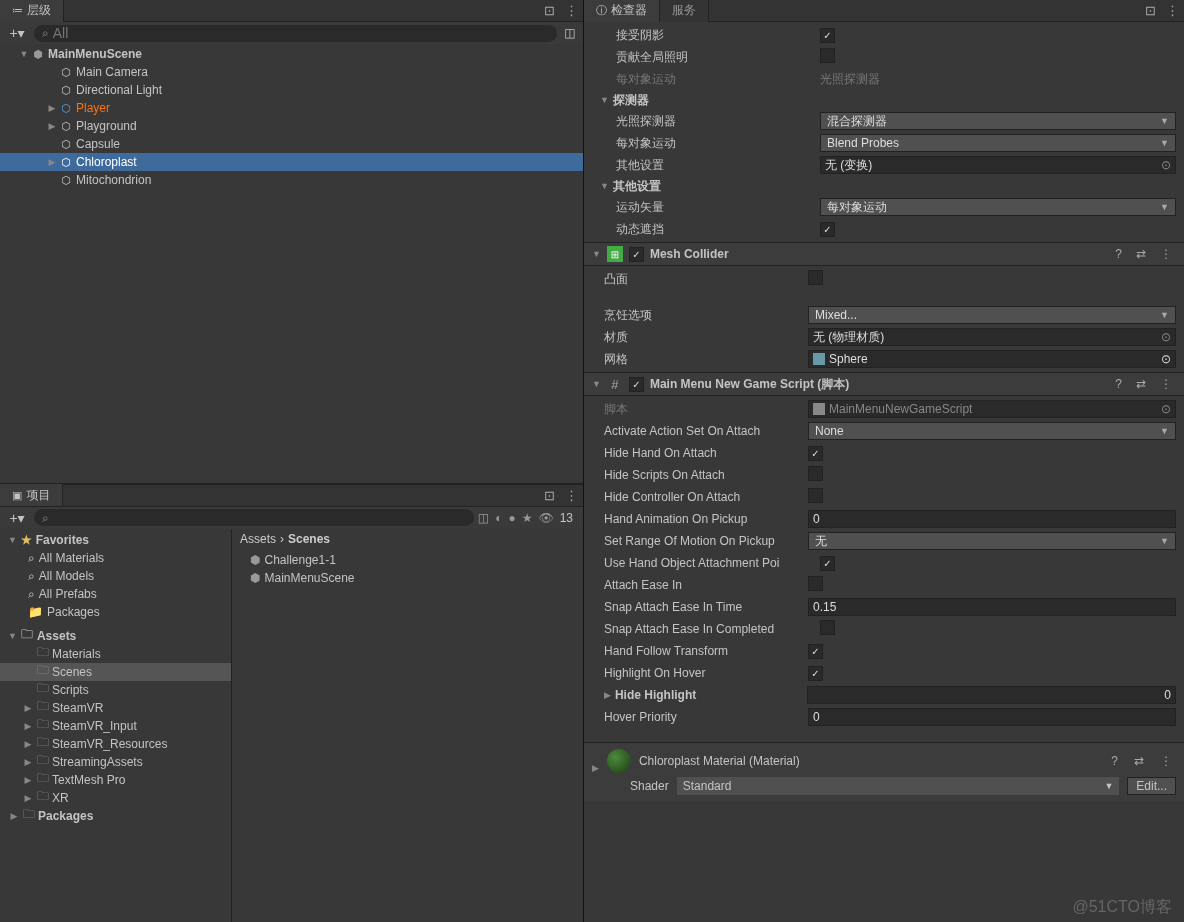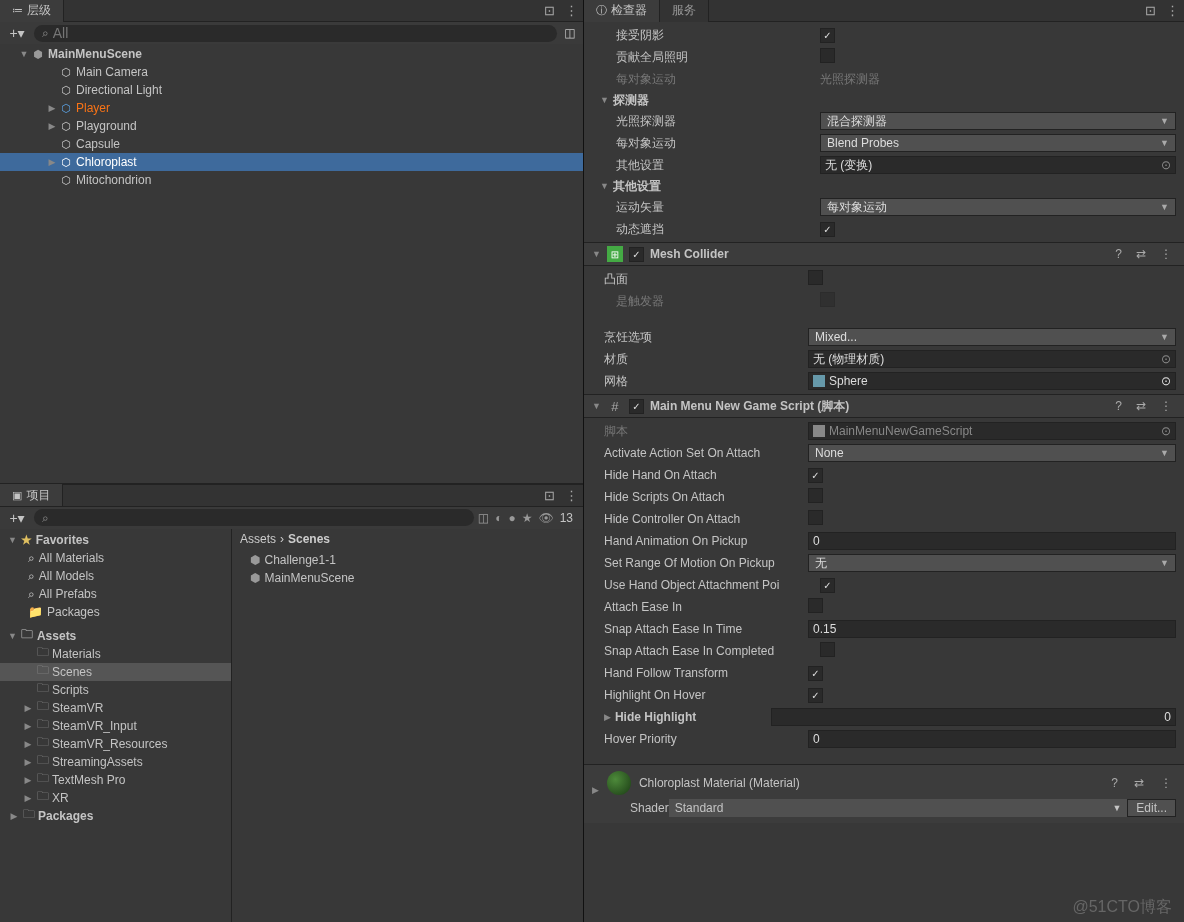--- a/index.html
+++ b/index.html
@@ -62,21 +62,21 @@
 .insp-group-header { height: 20px; display: flex; align-items: center; padding-left: 16px; font-weight: bold; gap: 4px; }
 .component-header { height: 24px; background: #3c3c3c; border-top: 1px solid #222; border-bottom: 1px solid #222; display: flex; align-items: center; padding: 0 8px; gap: 6px; }
 .comp-icon { width: 16px; height: 16px; display: inline-flex; align-items: center; justify-content: center; }
 .comp-icon.mesh { background: #4a4; color: #fff; font-size: 10px; }
 .comp-icon.script { color: #aaa; font-size: 13px; }
 .comp-title { font-weight: bold; flex: 1; }
 .comp-btn { color: #aaa; padding: 0 4px; cursor: pointer; }
 .material-section { background: #3c3c3c; margin-top: 12px; border-top: 1px solid #222; padding: 4px 8px; }
 .material-row { display: flex; align-items: center; gap: 8px; height: 28px; }
 .mat-sphere { width: 24px; height: 24px; border-radius: 50%; background: radial-gradient(circle at 35% 35%, #4d8a3a, #1a3a14); }
-.shader-row { display: flex; align-items: center; gap: 0; padding-left: 38px; height: 22px; }
+.shader-row { display: flex; align-items: center; gap: 8px; padding-left: 38px; height: 22px; }
 .shader-dd { flex: 1; height: 18px; background: #505050; display: flex; align-items: center; padding: 0 6px; justify-content: space-between; }
 .edit-btn { background: #505050; border: 1px solid #222; padding: 1px 8px; }
 .watermark { position: absolute; bottom: 4px; right: 12px; color: #666; font-size: 16px; }
 .proj-toolbar-right { display: flex; align-items: center; gap: 6px; padding-right: 6px; }
 .proj-tool-icon { color: #999; font-size: 12px; }
 </style>
 </head>
 <body>
 
 <div class="left">
@@ -365,24 +365,20 @@
       <span class="comp-title">Mesh Collider</span>
       <span class="comp-btn">?</span>
       <span class="comp-btn">⇄</span>
       <span class="comp-btn">⋮</span>
     </div>
     <div class="insp-section">
       <div class="insp-row" style="padding-left:20px">
           <span class="insp-label">凸面</span>
           <div class="insp-field"><span class="checkbox"></span></div>
         </div>
-      <div class="insp-row" style="padding-left:32px">
-          <span class="insp-label disabled">是触发器</span>
-          <div class="insp-field"><span class="checkbox" style="opacity:0.5"></span></div>
-        </div>
       <div style="height:14px"></div>
       <div class="insp-row" style="padding-left:20px">
           <span class="insp-label">烹饪选项</span>
           <div class="insp-field">
             <div class="dropdown">
               <span>Mixed...</span>
               <span class="arrow">▼</span>
             </div>
           </div>
         </div>
@@ -488,21 +484,21 @@
       <div class="insp-row" style="padding-left:20px">
           <span class="insp-label">Hand Follow Transform</span>
           <div class="insp-field"><span class="checkbox">✓</span></div>
         </div>
       <div class="insp-row" style="padding-left:20px">
           <span class="insp-label">Highlight On Hover</span>
           <div class="insp-field"><span class="checkbox">✓</span></div>
         </div>
       <div class="insp-row" style="padding-left:20px">
           <span style="font-size:9px;color:#888;margin-right:4px">▶</span>
-          <span class="insp-label" style="font-weight:bold;width:156px">Hide Highlight</span>
+          <span class="insp-label" style="font-weight:bold;width:192px">Hide Highlight</span>
           <div class="insp-field">
             <div class="textfield" style="text-align:right;justify-content:flex-end">
               <span>0</span>
             </div>
           </div>
         </div>
       <div class="insp-row" style="padding-left:20px">
           <span class="insp-label">Hover Priority</span>
           <div class="insp-field">
             <div class="textfield">

